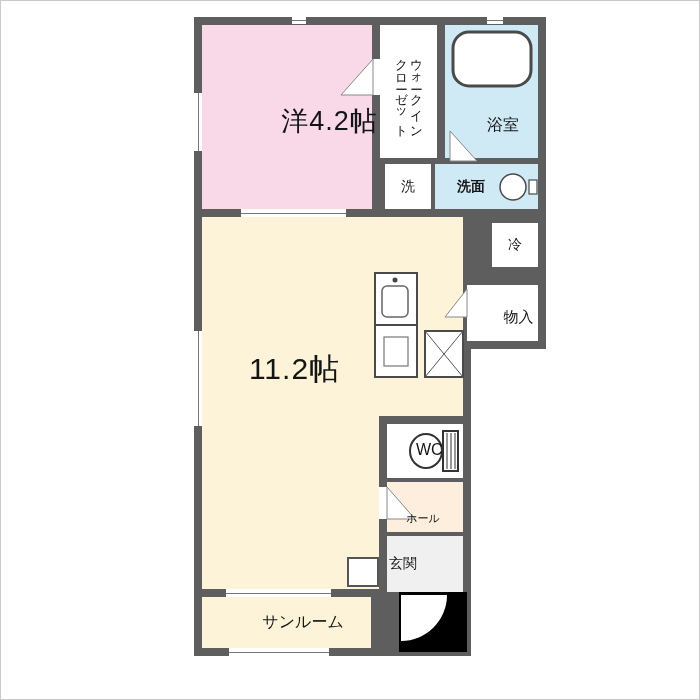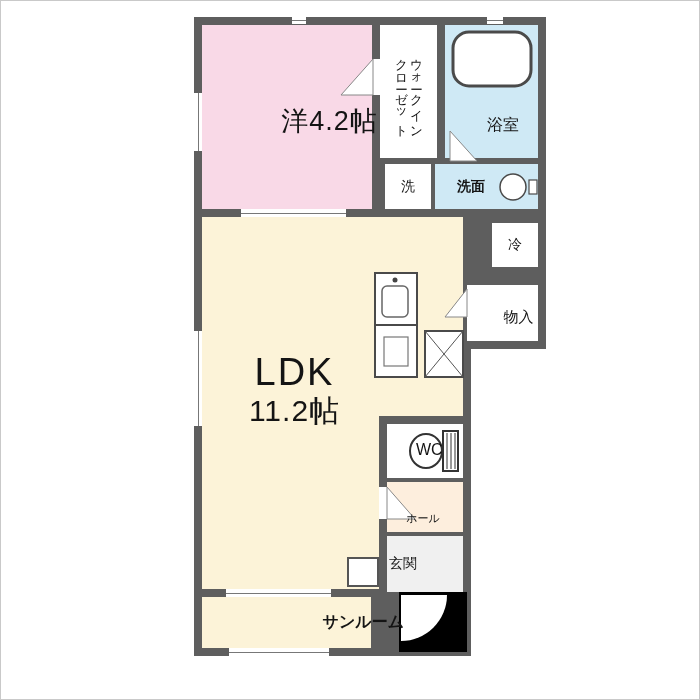--- a/index.html
+++ b/index.html
@@ -60,21 +60,21 @@
   .lbl-laundry { left:384px; top:163px; width:46px;  height:45px; font-size:14px; }
   .lbl-washroom{ left:434px; top:163px; width:72px;  height:45px; font-size:14px;font-weight:bold; }
   .lbl-fridge  { left:491px; top:222px; width:46px;  height:44px; font-size:14px; }
   .lbl-storage { left:466px; top:288px; width:71px;  height:56px; font-size:15px;margin-left:16px; }
   .lbl-ldk     { left:201px; top:350px; width:185px; text-align:center; }
   .lbl-ldk .big  { display:block; font-size:38px; line-height:42px; letter-spacing:2px; }
   .lbl-ldk .size { display:block; font-size:30px; line-height:36px; letter-spacing:1px; }
   .lbl-wc      { left:395px; top:440px; font-size:16px;margin-left:20px; }
   .lbl-hall    { left:386px; top:510px; width:72px; text-align:center; font-size:11px; }
   .lbl-genkan  { left:364px; top:554px; width:76px; text-align:center; font-size:14px; }
-  .lbl-sunroom { left:201px; top:611px; width:202px; text-align:right; font-size:16px;font-weight:bold; }
+  .lbl-sunroom { left:201px; top:611px; width:202px; text-align:center; font-size:16px; }
 
   svg.overlay { position:absolute; left:0; top:0; pointer-events:none; }
 </style>
 </head>
 <body>
 
 <div class="canvas">
 
   <div class="wall massA"></div>
   <div class="wall massB"></div>
@@ -155,21 +155,20 @@
     </div>
   </div>
 
   <div class="lbl lbl-bath">浴室</div>
   <div class="lbl lbl-laundry center">洗</div>
   <div class="lbl lbl-washroom center">洗面</div>
   <div class="lbl lbl-fridge center">冷</div>
   <div class="lbl lbl-storage center">物入</div>
 
   <div class="lbl lbl-ldk">
-    <span class="big">LDK</span>
     <span class="size">11.2帖</span>
   </div>
 
   <div class="lbl lbl-wc">WC</div>
   <div class="lbl lbl-hall">ホール</div>
   <div class="lbl lbl-genkan">玄関</div>
   <div class="lbl lbl-sunroom">サンルーム</div>
 
 </div>
 

